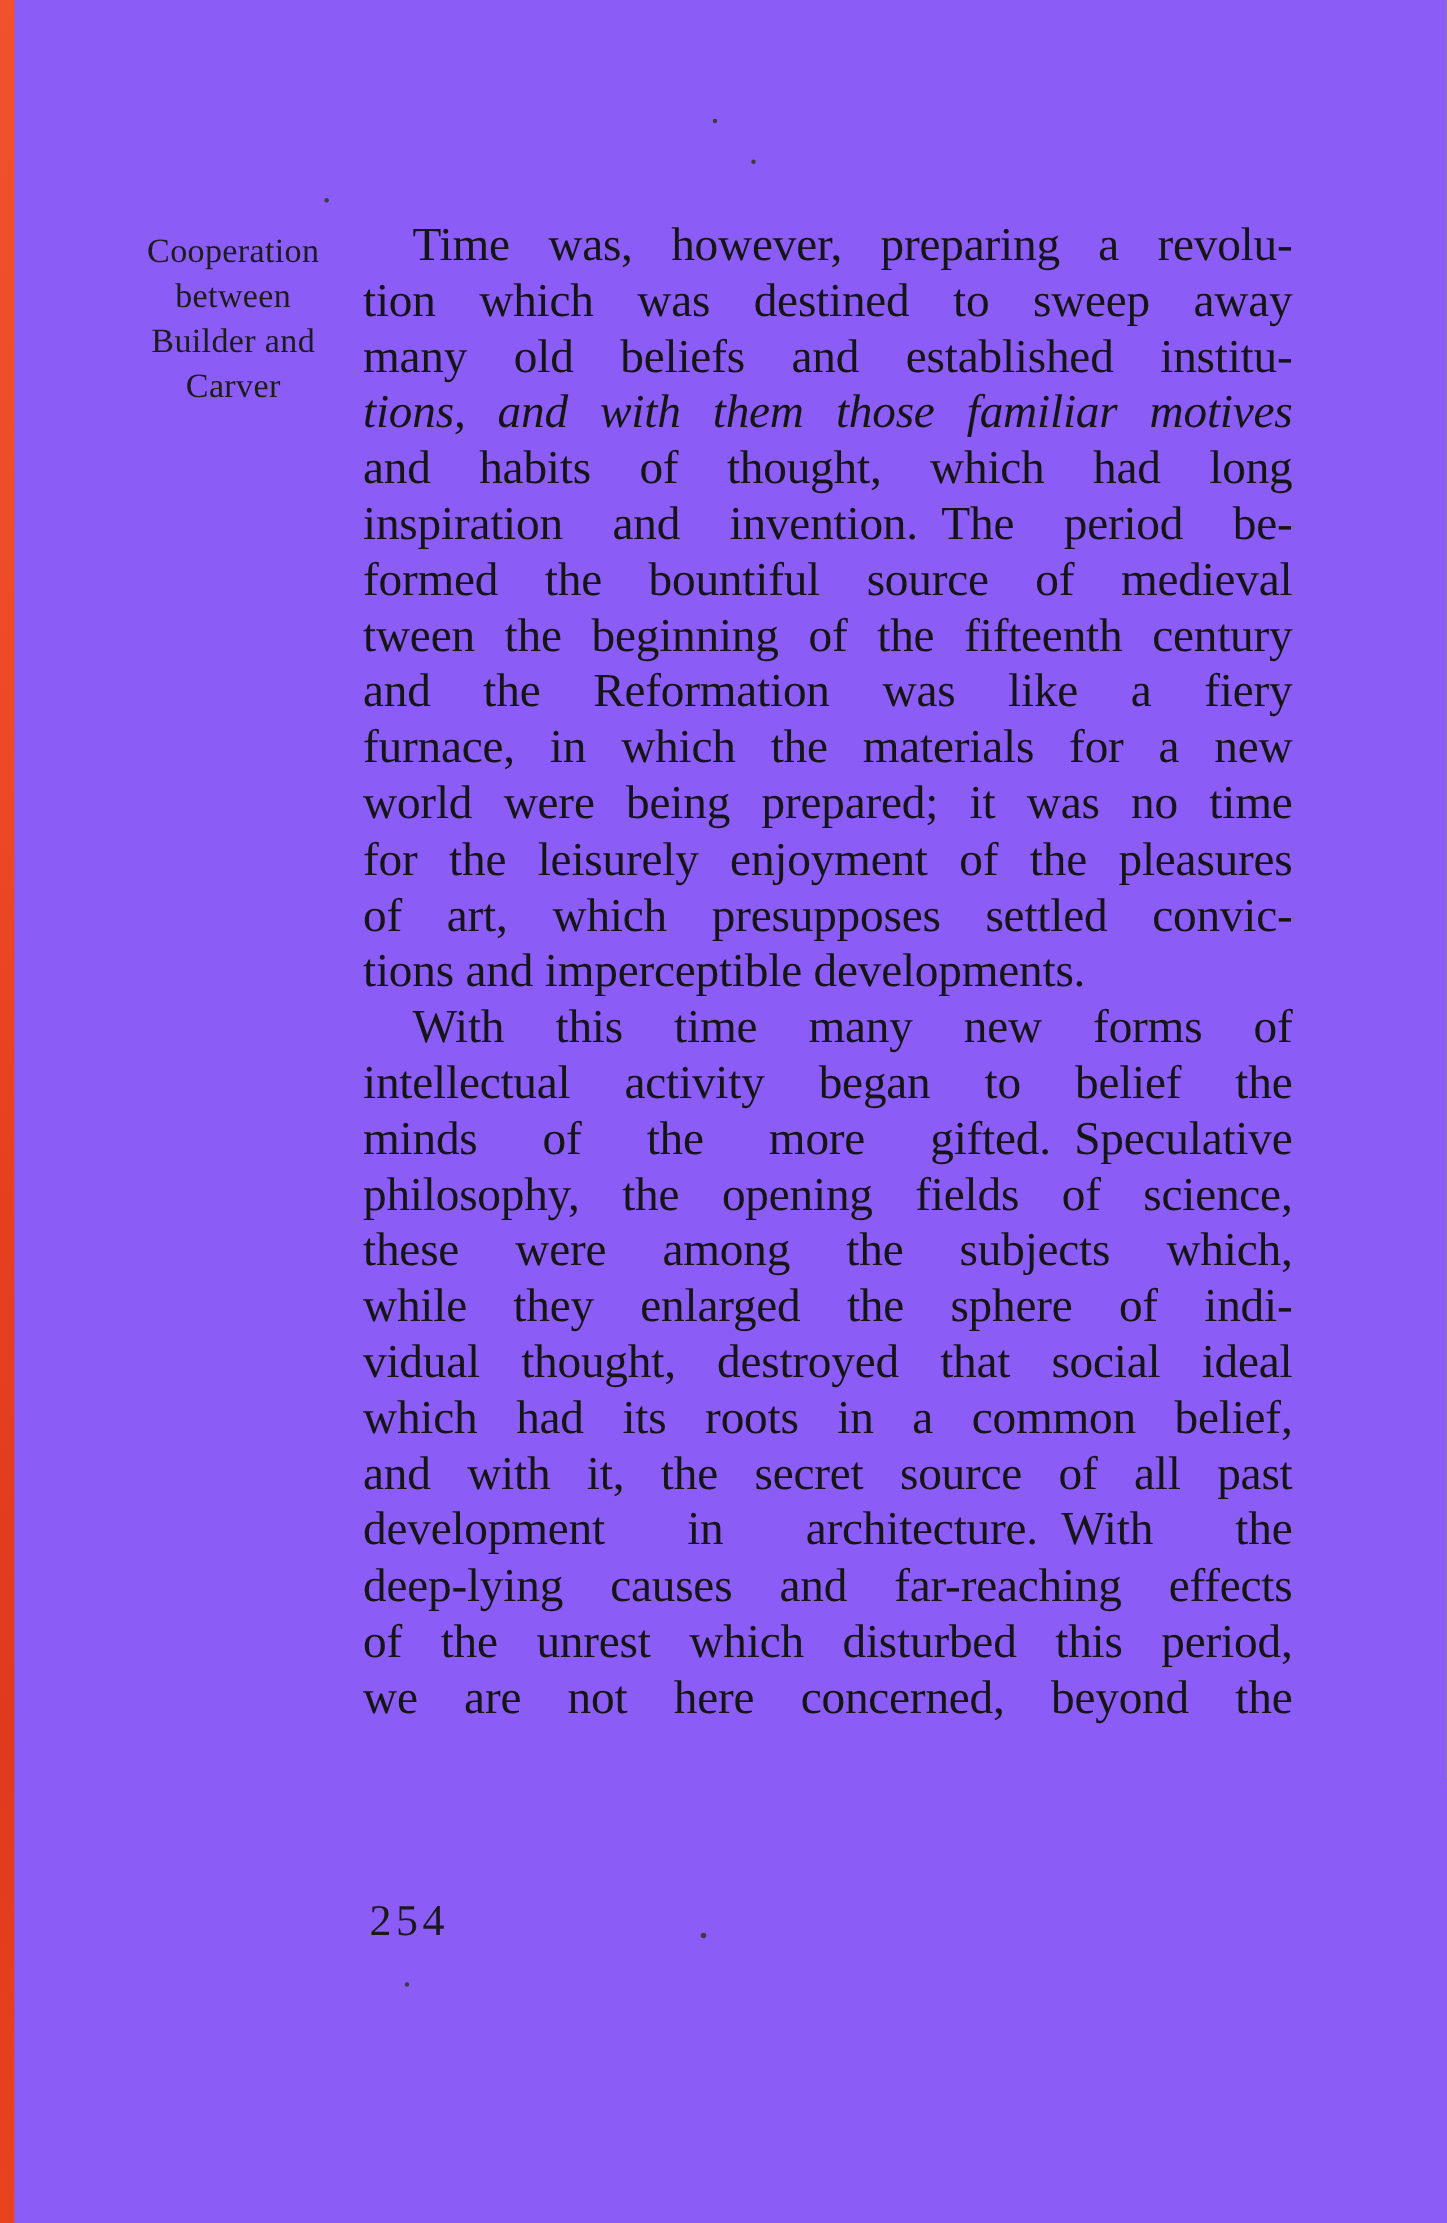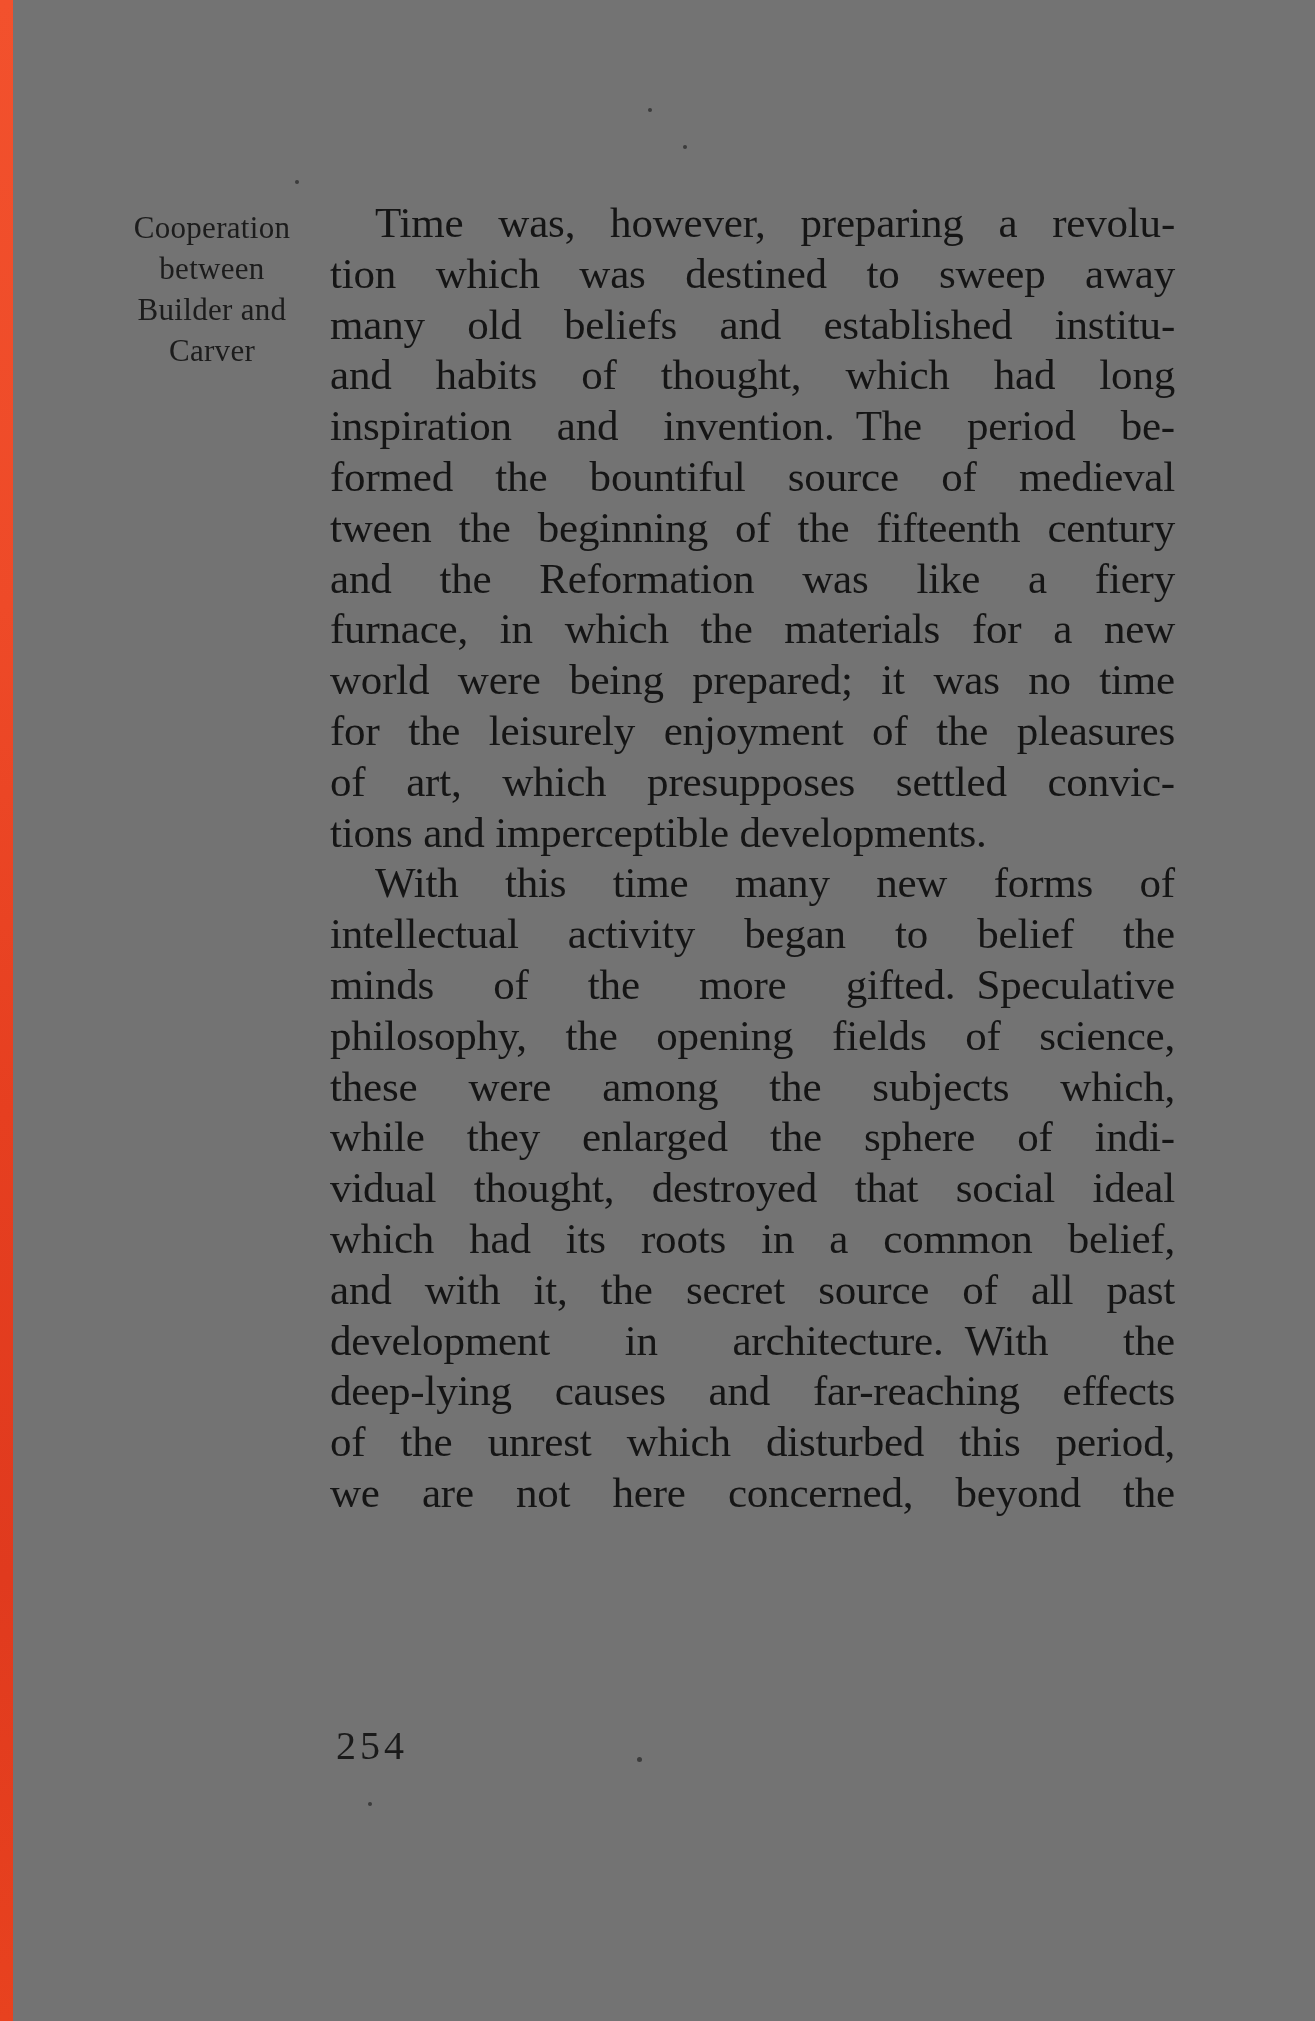--- a/index.html
+++ b/index.html
@@ -1,20 +1,20 @@
 <!DOCTYPE html>
 <html><head>
 <meta charset="utf-8">
 <style>
   html, body { margin: 0; padding: 0; background: #888; }
   .page {
     position: relative;
     width: 1315px;
     height: 2021px;
-    background: #737373;
+    background: #8b5cf6;
     overflow: hidden;
     font-family: "Liberation Serif", "DejaVu Serif", serif;
   }
   
   .scan-edge {
     position: absolute;
     left: 0; top: 0;
     width: 13px; height: 100%;
     background: linear-gradient(180deg,
       #f2512d 0%, #ee4a28 30%, #e63f20 55%, #e03a1e 78%, #e8421f 100%);
@@ -72,20 +72,21 @@
       <div class="note-line">Cooperation</div>
       <div class="note-line">between</div>
       <div class="note-line">Builder and</div>
       <div class="note-line">Carver</div>
     </aside>
   <main class="body-text">
       <div>
         <div class="line indent">Time was, however, preparing a revolu-</div>
         <div class="line">tion which was destined to sweep away</div>
         <div class="line">many old beliefs and established institu-</div>
+        <div class="line italic">tions, and with them those familiar motives</div>
         <div class="line">and habits of thought, which had long</div>
         <div class="line">inspiration and invention. The period be-</div>
         <div class="line">formed the bountiful source of medieval</div>
         <div class="line">tween the beginning of the fifteenth century</div>
         <div class="line">and the Reformation was like a fiery</div>
         <div class="line">furnace, in which the materials for a new</div>
         <div class="line">world were being prepared; it was no time</div>
         <div class="line">for the leisurely enjoyment of the pleasures</div>
         <div class="line">of art, which presupposes settled convic-</div>
         <div class="line flush">tions and imperceptible developments.</div>

